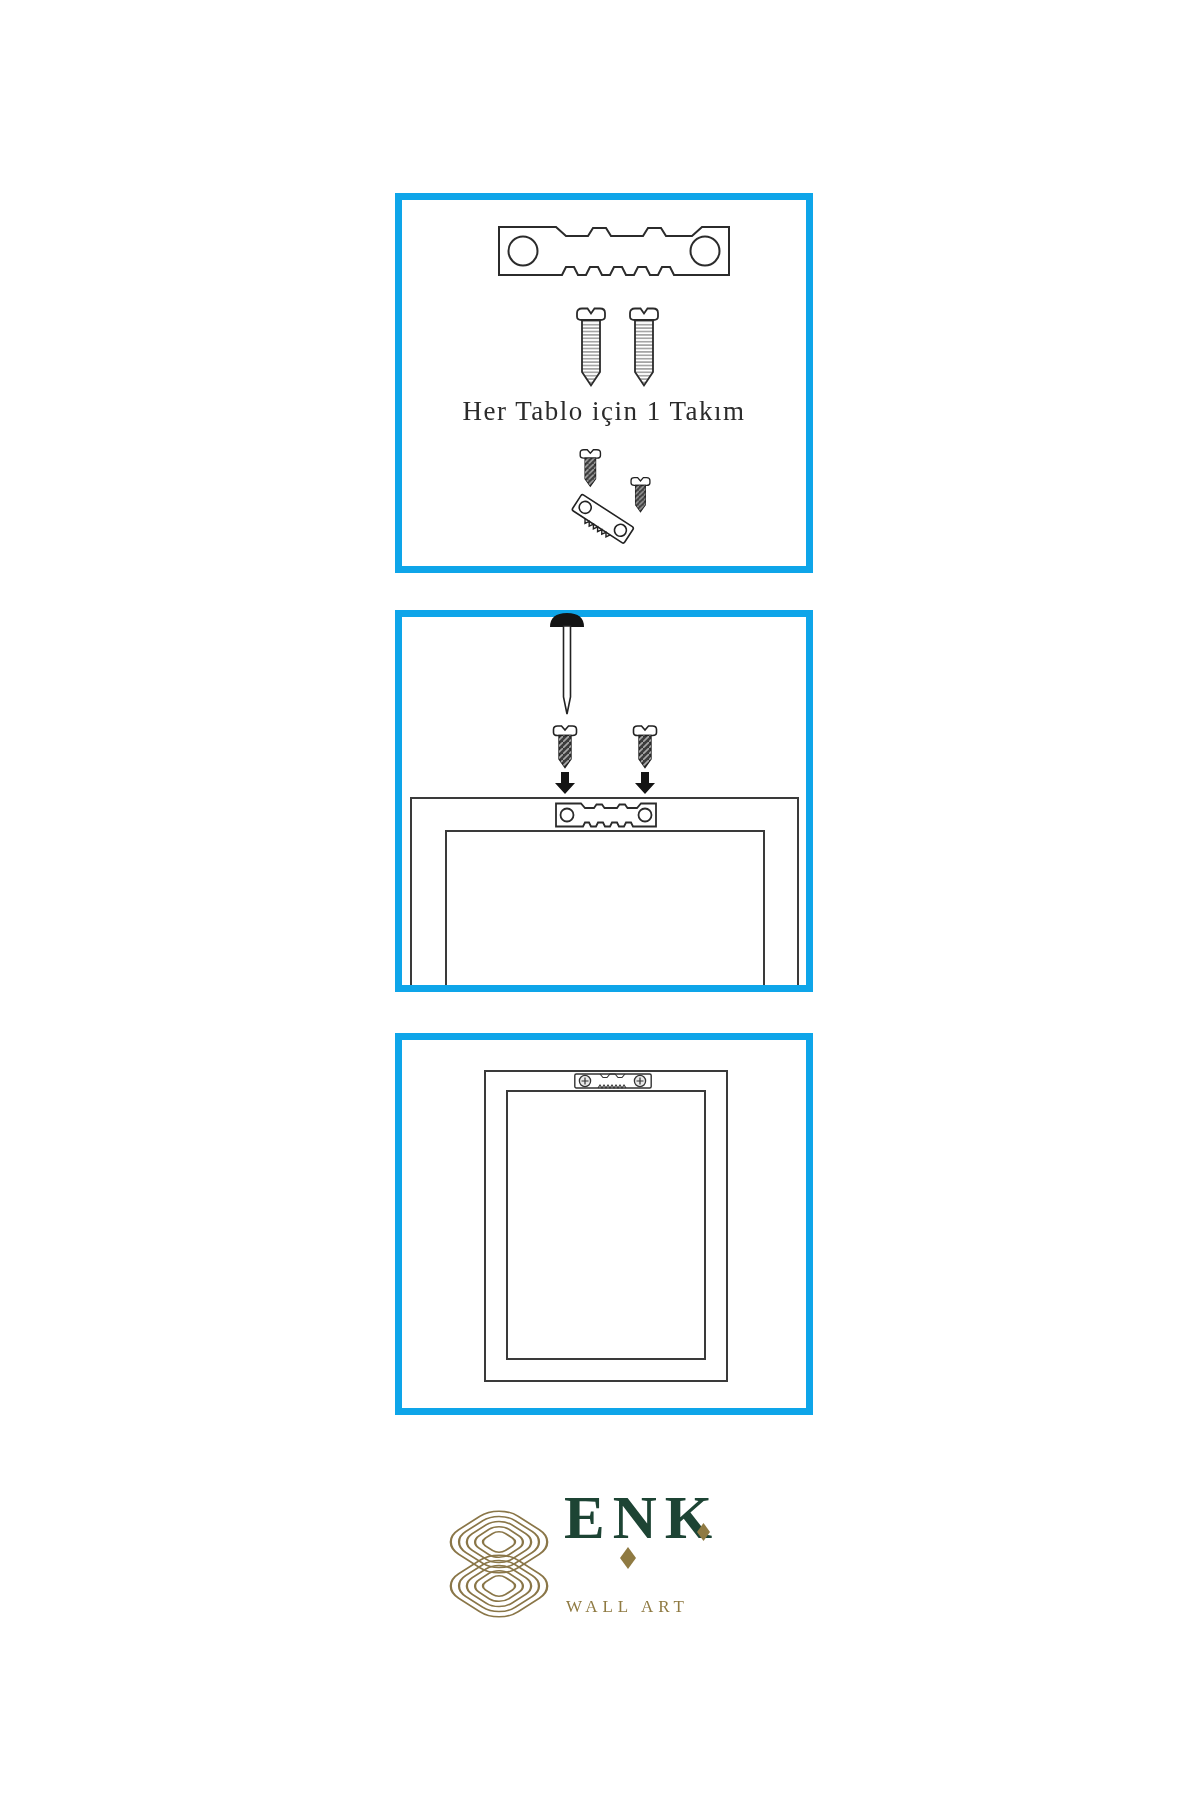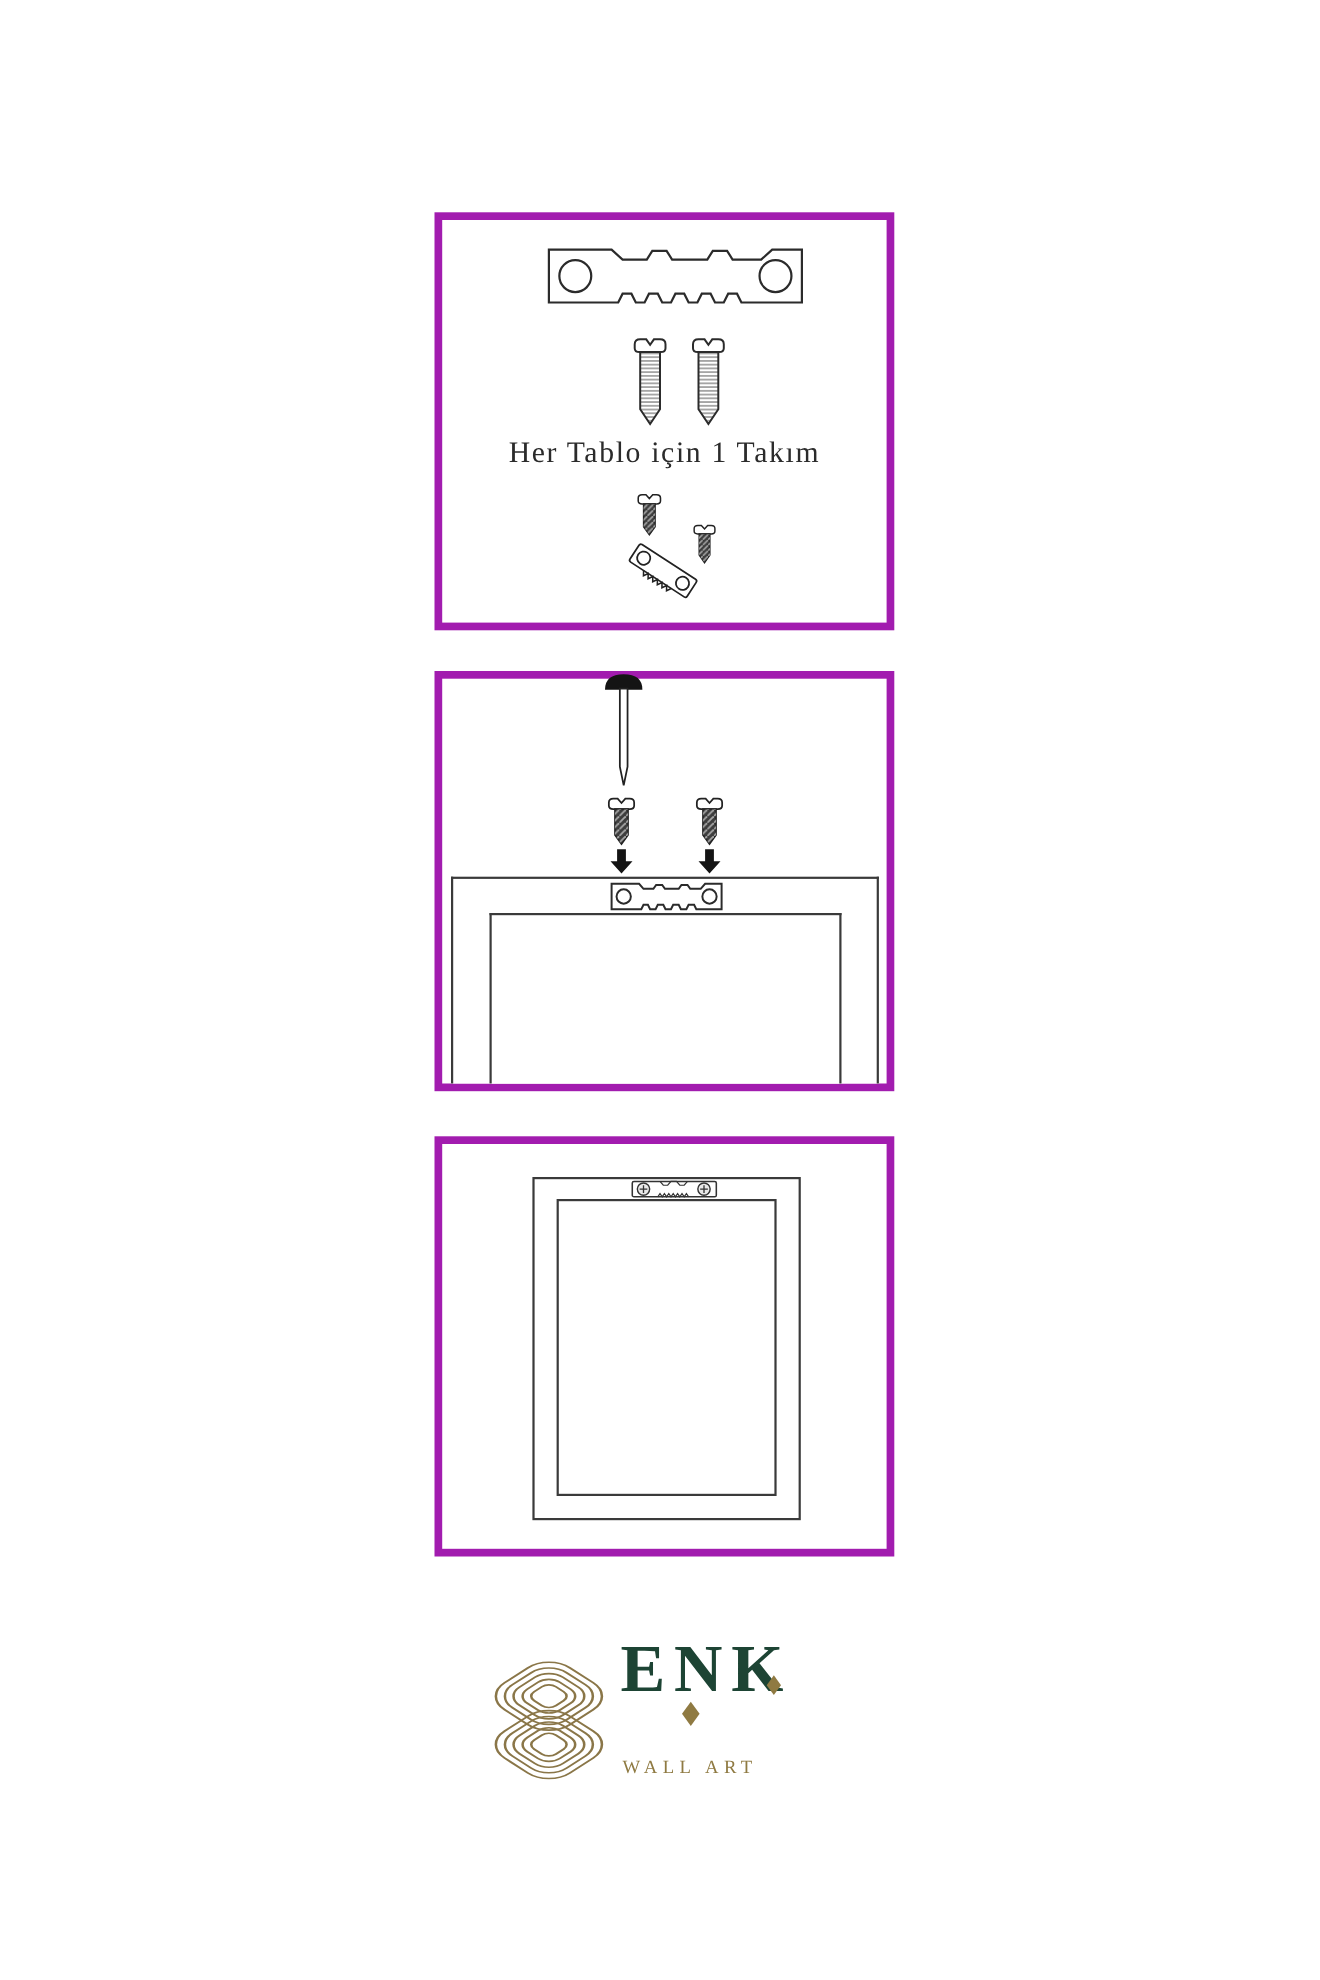--- a/index.html
+++ b/index.html
@@ -3,21 +3,21 @@
 <meta charset="utf-8">
 <style>
   * { margin:0; padding:0; box-sizing:border-box; }
   html,body { background:#ffffff; }
   #page {
     position:relative; width:1200px; height:1800px; background:#ffffff;
     font-family:"Liberation Serif", serif; overflow:hidden;
   }
   .panel {
     position:absolute; left:395px; width:418px; height:380px;
-    border:7px solid #a21caf; background:#ffffff;padding-left:44px;
+    border:7px solid #0ea5e9; background:#ffffff;padding-left:44px;
   }
   #panel-1 { top:193px; }
   #panel-2 { top:610px; height:382px; }
   #panel-3 { top:1033px; height:382px; }
   .abs { position:absolute; }
   .caption {
     position:absolute; left:0; top:196px; width:100%;
     text-align:center; font-size:27px; letter-spacing:1.5px;
     color:#2b2b2b; font-weight:400;
   }

